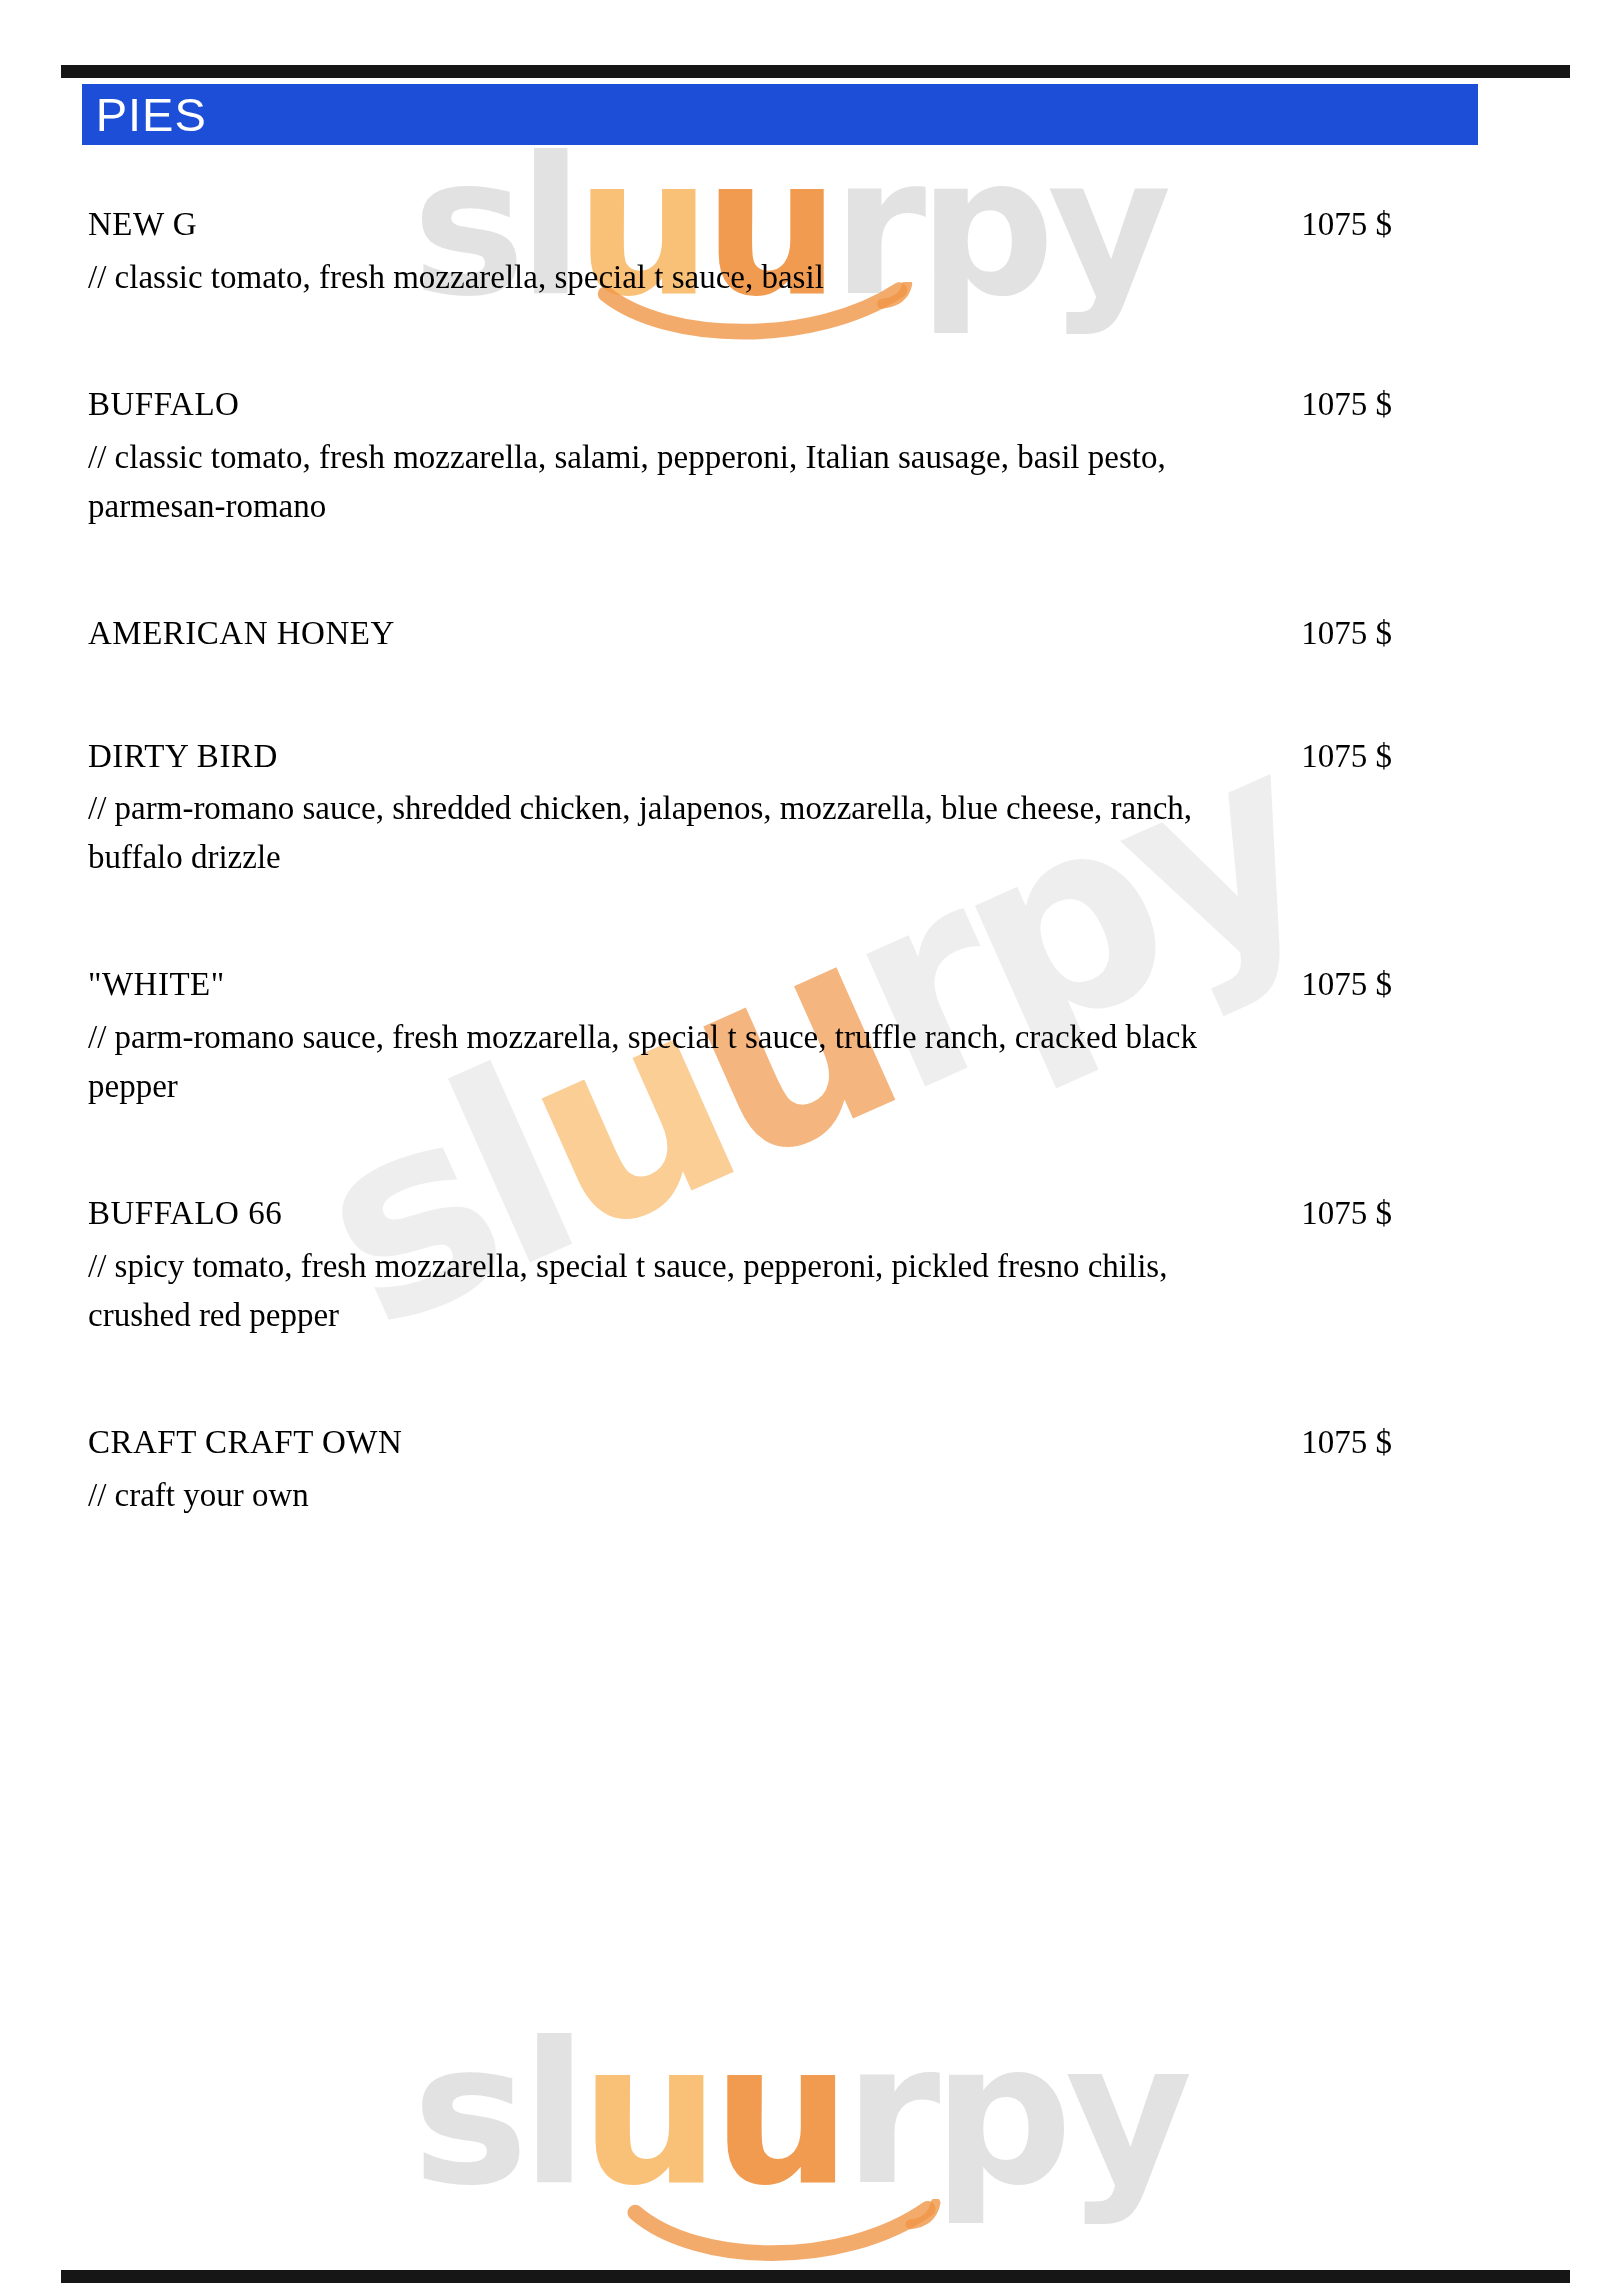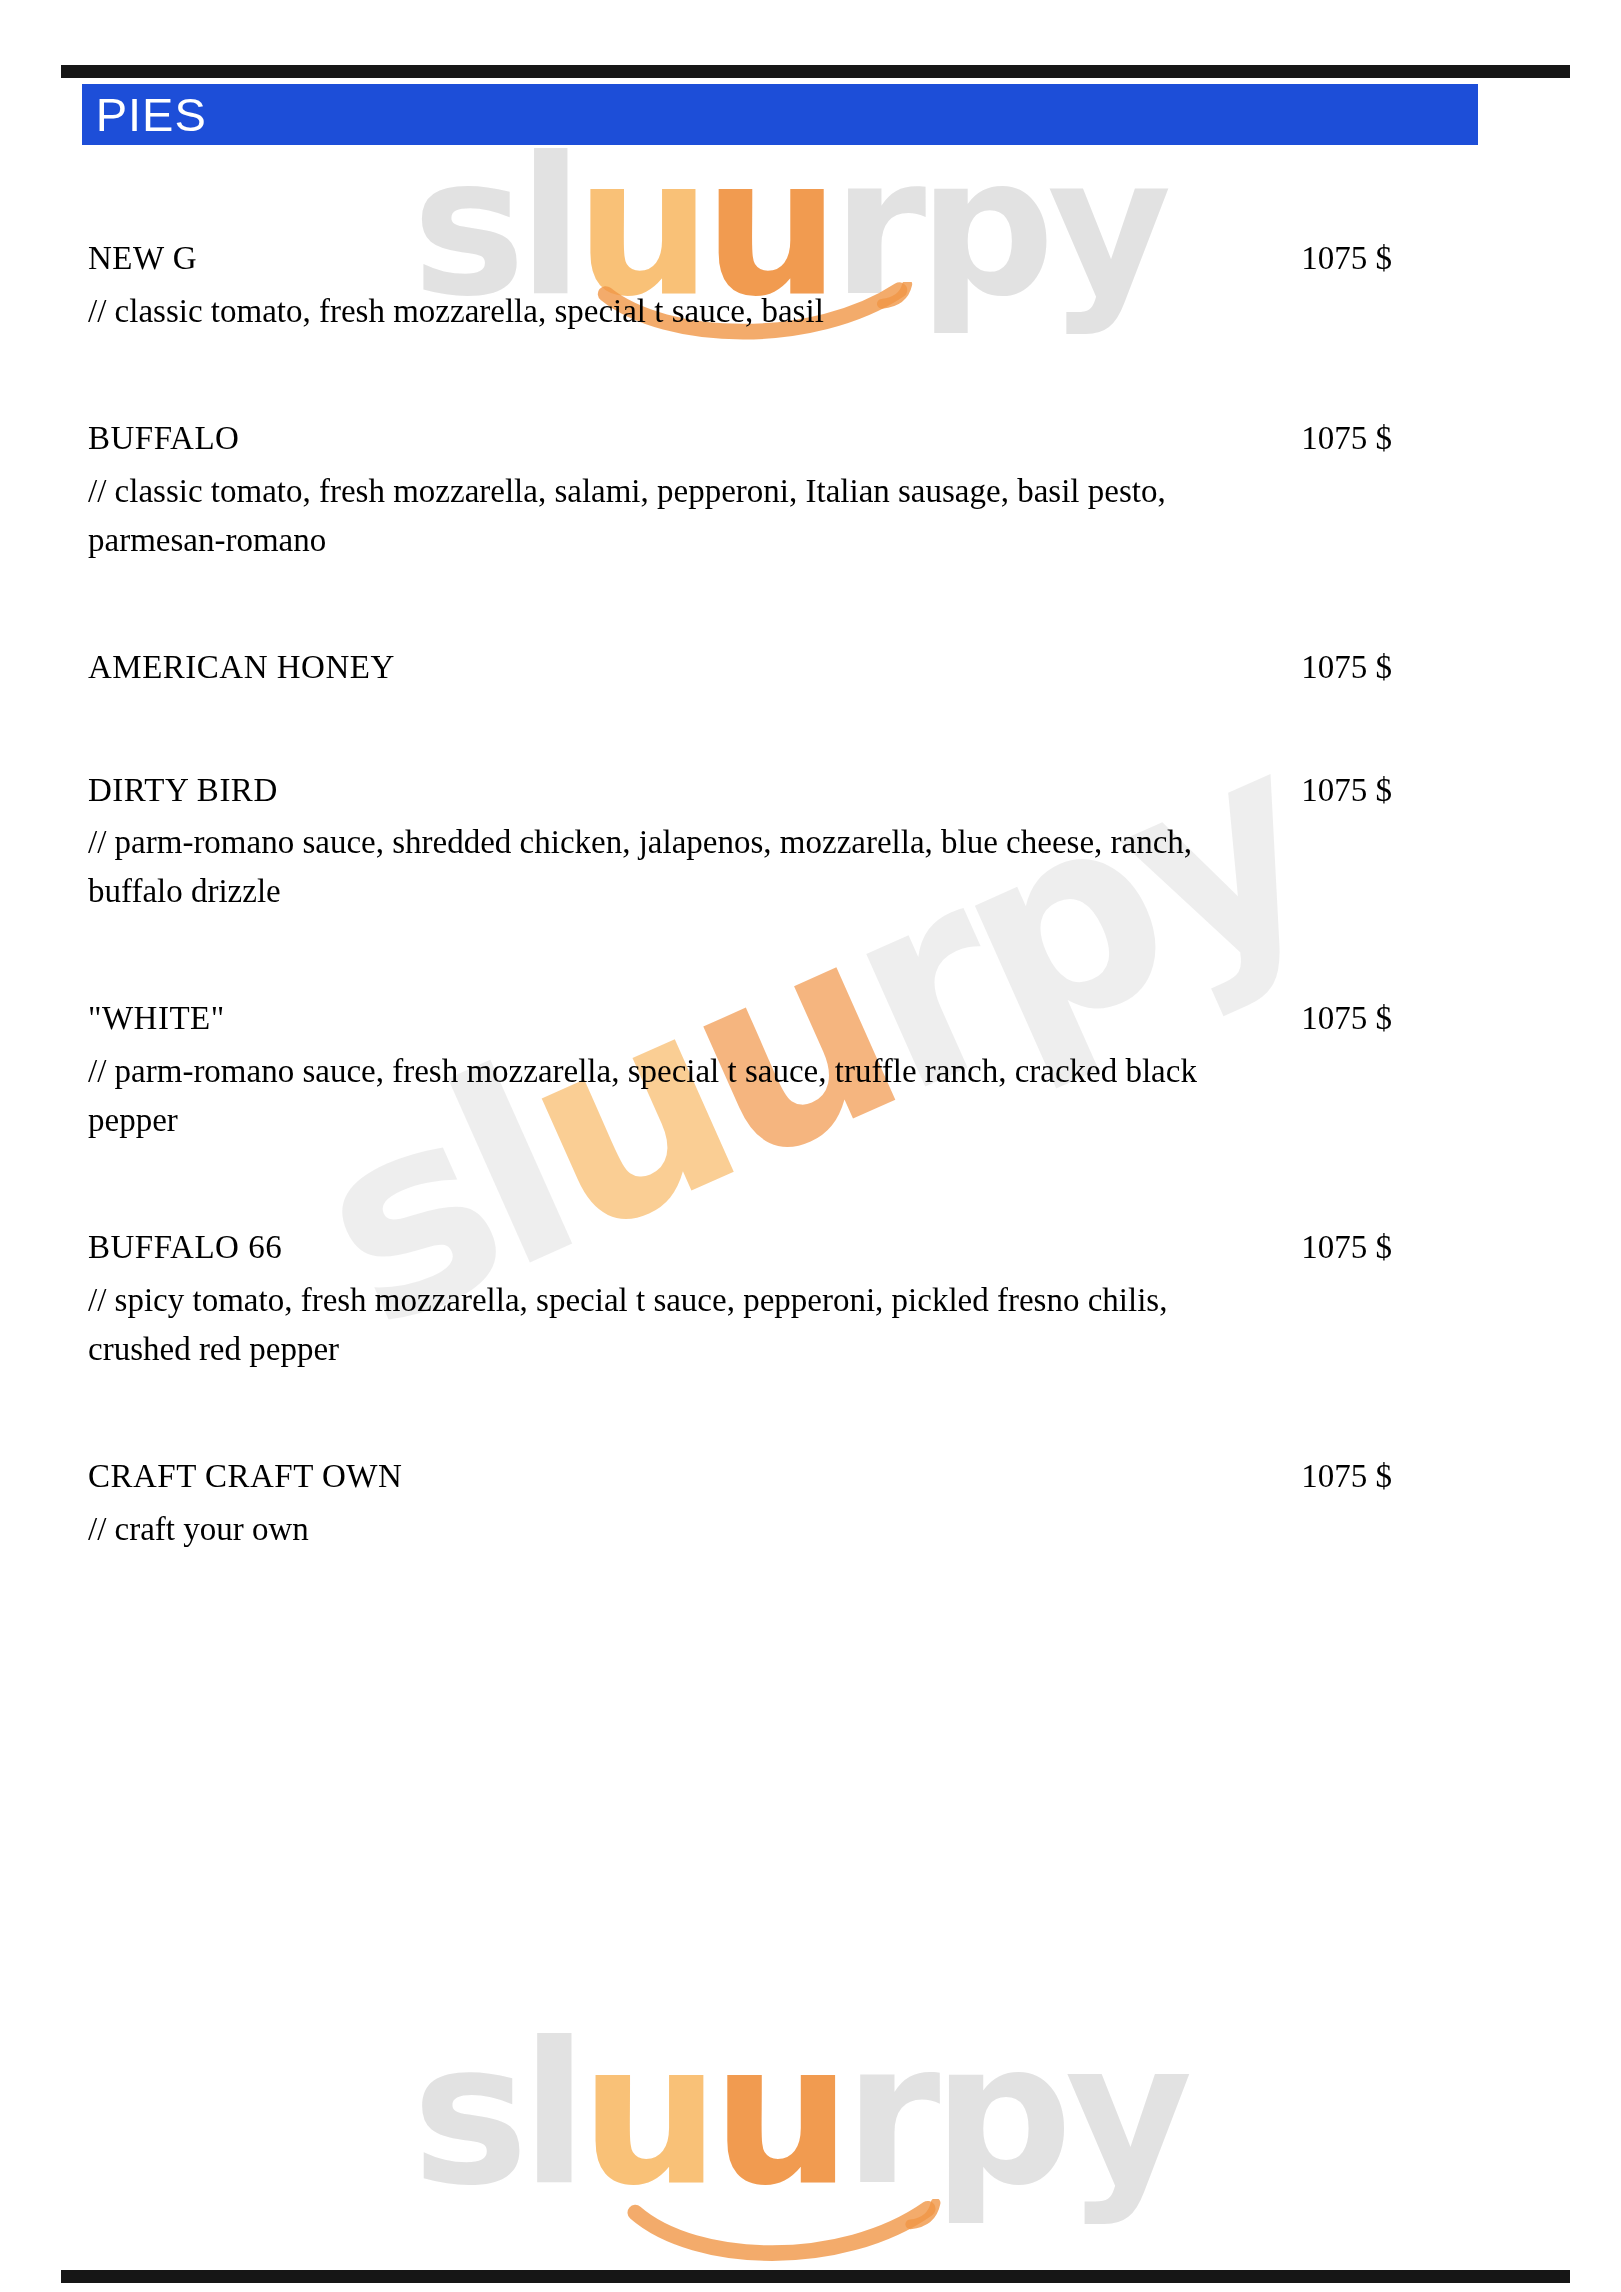--- a/index.html
+++ b/index.html
@@ -48,21 +48,21 @@
   }
 
   
   .menu {
     position: absolute;
     left: 88px;
     top: 204px;
     width: 1304px;
     z-index: 2;
   }
-  .menu-item { margin-bottom: 82px; margin-top: 34px; }
+  .menu-item { margin-bottom: 82px; }
   .item-head {
     display: flex;
     justify-content: space-between;
     align-items: baseline;
     font-size: 33px;
     line-height: 41px;
   }
   .item-name { letter-spacing: 0.5px; }
   .item-price { white-space: nowrap; }
   .item-desc {

